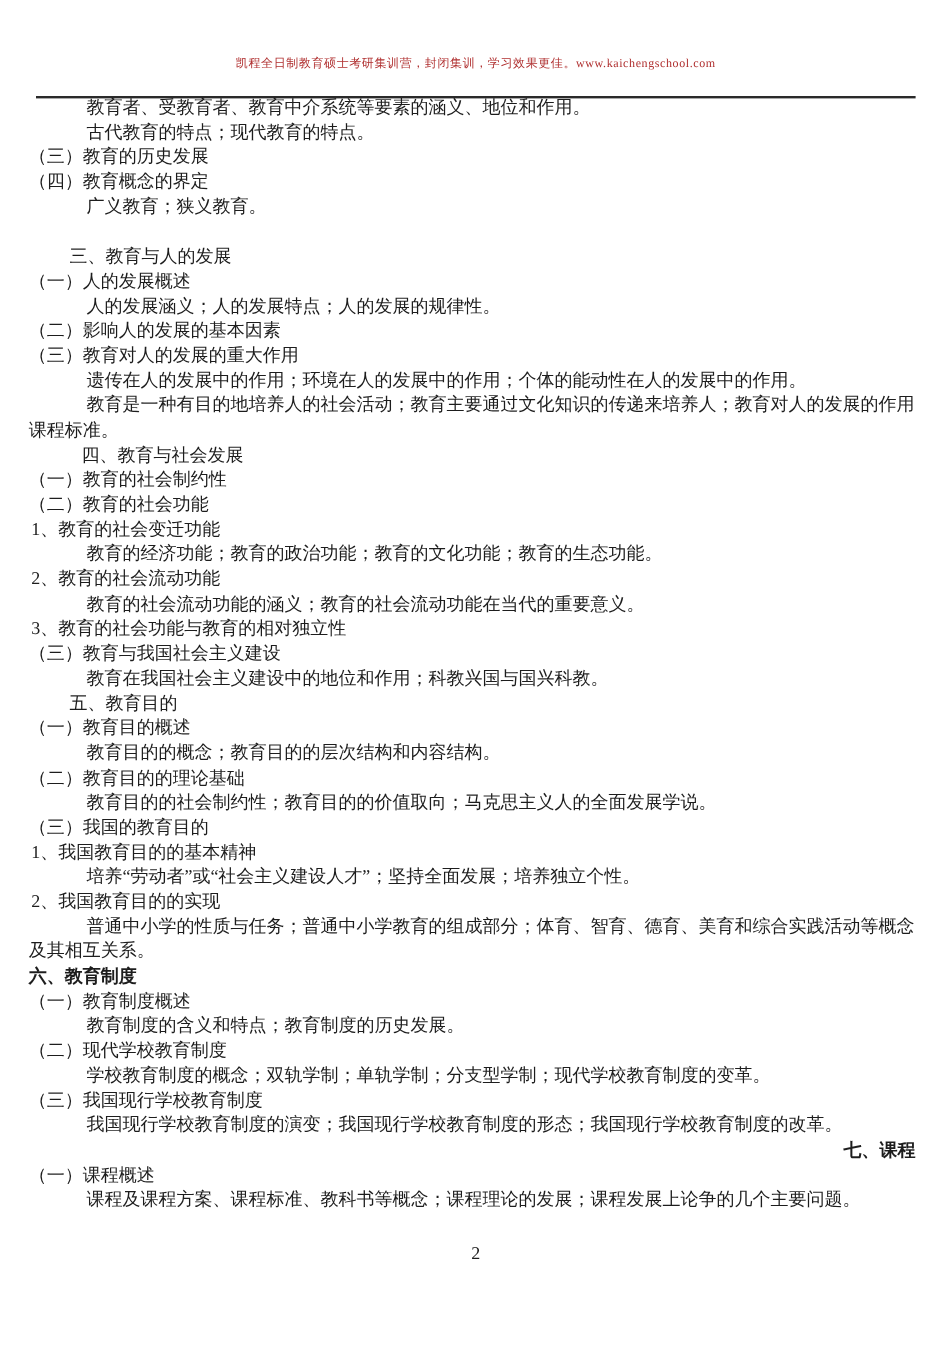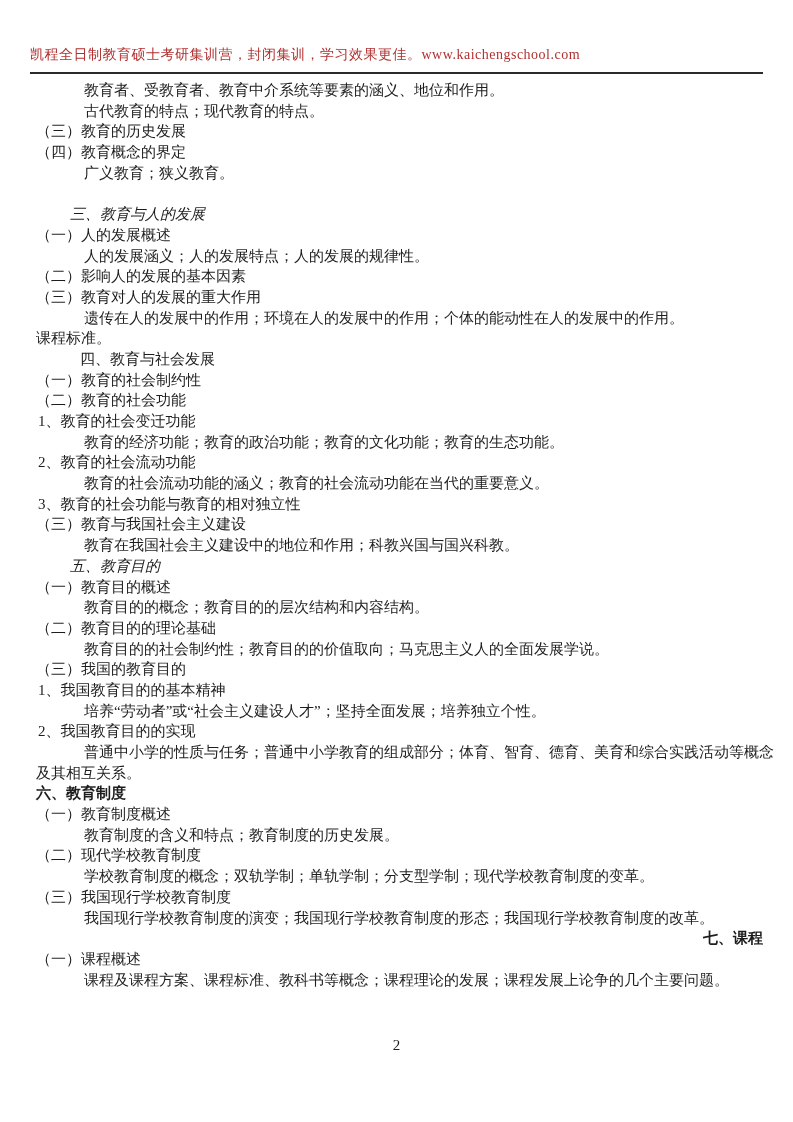--- a/index.html
+++ b/index.html
@@ -18,39 +18,40 @@
     height: 1122px;
     background: #ffffff;
     font-family: "Liberation Serif", "DejaVu Serif", serif;
     color: #1d1d1d;
   }
   .header {
     position: absolute;
     top: 46px;
     left: 30px;
     right: 30px;
-    font-size: 14px;
+    text-align: center;
+    font-size: 10px;
     letter-spacing: 0.5px;
-    padding-bottom: 8px;
+    padding-bottom: 20px;
     border-bottom: 2.5px solid #2a2a2a;
   }
   .content {
     position: absolute;
     top: 80px;
-    left: 36px;
+    left: 24px;
     right: 30px;
     font-size: 15px;
     line-height: 20.7px;
   }
   .line {
     height: 20.7px;
     white-space: nowrap;
   }
   .line.body        { padding-left: 48px; }
-  .line.section     { padding-left: 34px; font-style: italic; }
+  .line.section     { padding-left: 34px; }
   .line.section4    { padding-left: 44px; }
   .line.boldsection { padding-left: 34px; font-weight: 700; text-align: right; }
   .line.bold        { font-weight: 700; }
   .line.num         { padding-left: 2px; }
   .line.hparen      { padding-left: 0; }
   .line.cont        { padding-left: 0; }
   .footer {
     position: absolute;
     top: 1037px;
     left: 0;
@@ -72,20 +73,21 @@
       <div class="line hparen">（三）教育的历史发展</div>
       <div class="line hparen">（四）教育概念的界定</div>
       <div class="line body">广义教育；狭义教育。</div>
       <div class="line blank">&nbsp;</div>
       <div class="line section">三、教育与人的发展</div>
       <div class="line hparen">（一）人的发展概述</div>
       <div class="line body">人的发展涵义；人的发展特点；人的发展的规律性。</div>
       <div class="line hparen">（二）影响人的发展的基本因素</div>
       <div class="line hparen">（三）教育对人的发展的重大作用</div>
       <div class="line body">遗传在人的发展中的作用；环境在人的发展中的作用；个体的能动性在人的发展中的作用。</div>
+      <div class="line body">教育是一种有目的地培养人的社会活动；教育主要通过文化知识的传递来培养人；教育对人的发展的作用</div>
       <div class="line cont">课程标准。</div>
       <div class="line section4">四、教育与社会发展</div>
       <div class="line hparen">（一）教育的社会制约性</div>
       <div class="line hparen">（二）教育的社会功能</div>
       <div class="line num">1、教育的社会变迁功能</div>
       <div class="line body">教育的经济功能；教育的政治功能；教育的文化功能；教育的生态功能。</div>
       <div class="line num">2、教育的社会流动功能</div>
       <div class="line body">教育的社会流动功能的涵义；教育的社会流动功能在当代的重要意义。</div>
       <div class="line num">3、教育的社会功能与教育的相对独立性</div>
       <div class="line hparen">（三）教育与我国社会主义建设</div>

